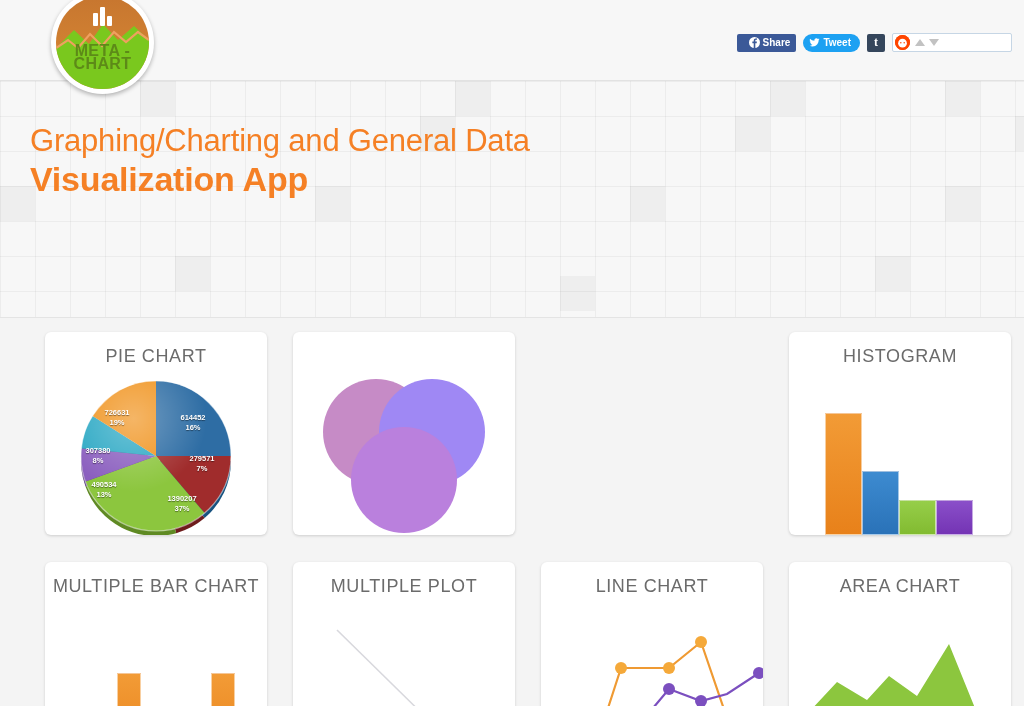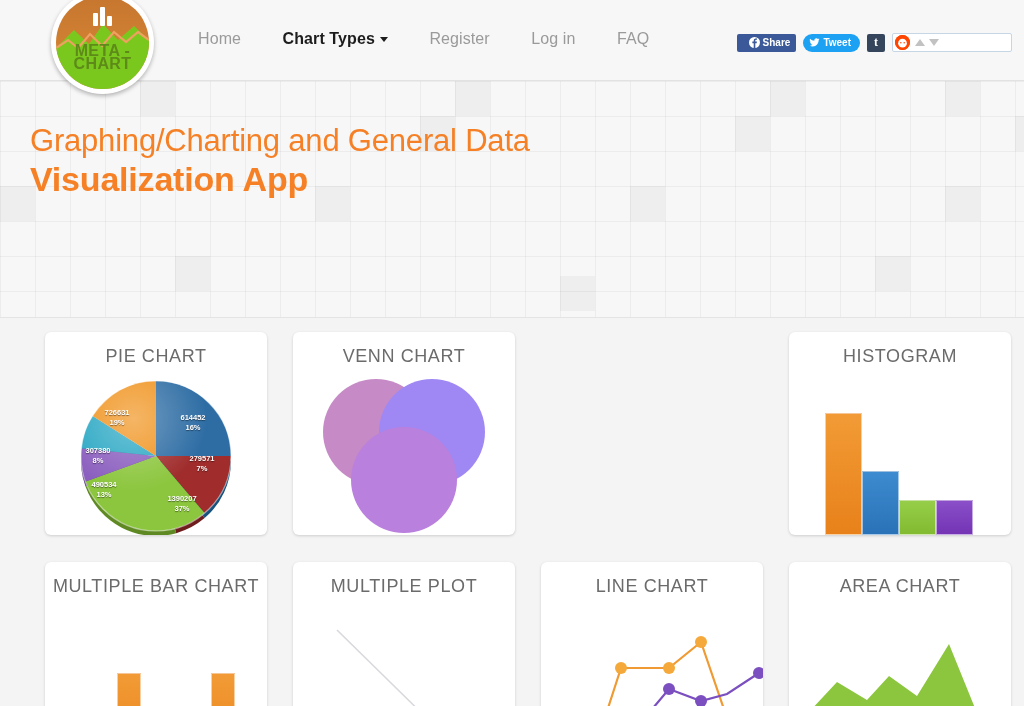--- a/index.html
+++ b/index.html
@@ -147,27 +147,20 @@
         <div class="logo-bar" style="left:37px; top:17px; width:5px; height:13px;"></div>
         <div class="logo-bar" style="left:44px; top:11px; width:5px; height:19px;"></div>
         <div class="logo-bar" style="left:51px; top:20px; width:5px; height:10px;"></div>
         <div id="logo-text">
           <div>META -</div>
           <div>CHART</div>
         </div>
       </div>
     </div>
 
-    <div id="nav-links">
-      <a class="nav-link" href="#">Home</a>
-      <a class="nav-link active" href="#"><span>Chart Types</span><span class="caret"></span></a>
-      <a class="nav-link" href="#">Register</a>
-      <a class="nav-link" href="#">Log in</a>
-      <a class="nav-link" href="#">FAQ</a>
-    </div>
 
     <div id="social">
       <div class="sbtn" id="fb-share">
         <svg class="sico" viewBox="0 0 24 24">
           <circle cx="12" cy="12" r="12" fill="#fff"></circle>
           <path d="M13.8 24V13.5h3l.45-3.5H13.8V7.9c0-1 .3-1.7 1.75-1.7h1.85V3.1A25 25 0 0 0 14.7 3c-2.6 0-4.4 1.6-4.4 4.5V10H7.3v3.5h3V24z" fill="#3b5998"></path>
         </svg>
         <span>Share</span>
       </div>
       <div class="sbtn" id="tw-tweet">
@@ -270,21 +263,20 @@
         <span>8%</span>
       </div>
       <div class="pie-label" style="left:42px; top:38px; width:60px;">
         <span>726631</span><br>
         <span>19%</span>
       </div>
     </div>
   </div>
 
   <div class="card" style="left:293px; top:14px;">
-    <div class="card-title">VENN CHART</div>
     <div class="plot">
       <svg width="222" height="165" viewBox="0 0 222 165">
         <g opacity=".72">
           <circle cx="83" cy="62" r="53" fill="#b05fb0"></circle>
           <circle cx="139" cy="62" r="53" fill="#7b5af0"></circle>
           <circle cx="111" cy="110" r="53" fill="#a04fd0"></circle>
         </g>
       </svg>
     </div>
   </div>

